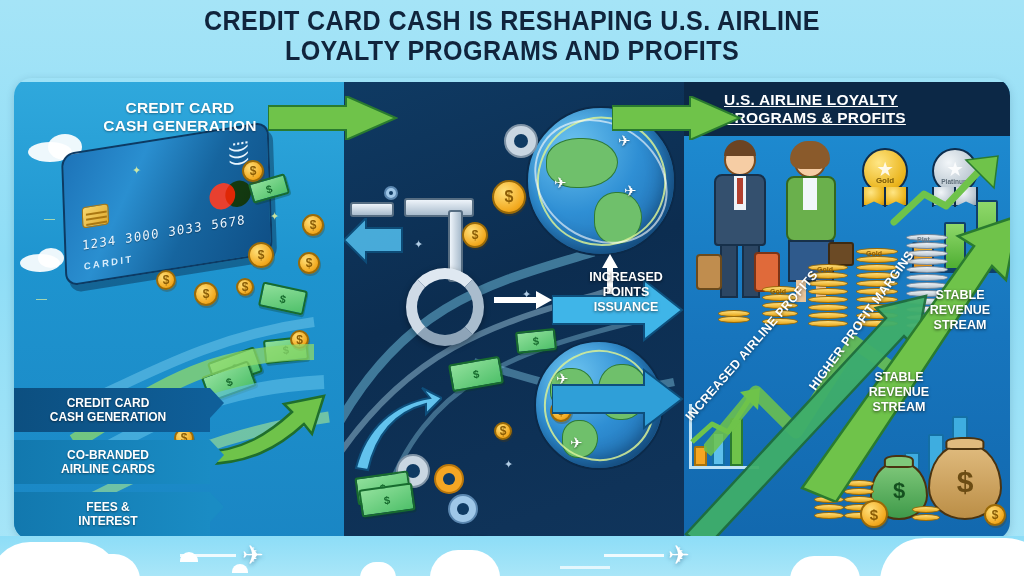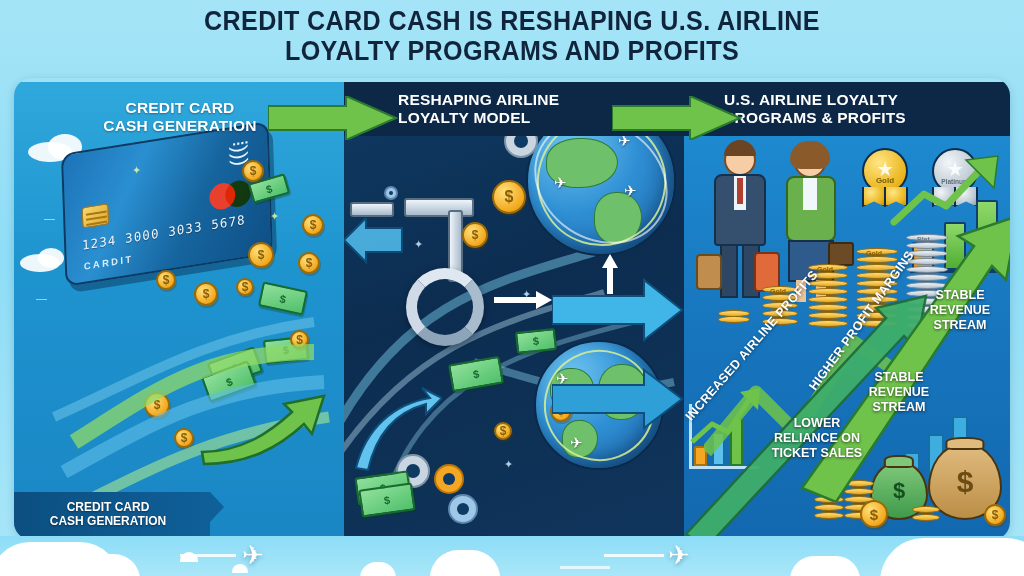--- a/index.html
+++ b/index.html
@@ -42,21 +42,21 @@
 
   
   .hdr {
     position:absolute; top:0; left:0; width:100%;
     color:#fff; font-weight:800; font-size:15.5px; line-height:18px;
     letter-spacing:.2px; text-transform:uppercase; z-index:20;
     padding:9px 8px 9px 0;
   }
   .p-left  .hdr { text-align:center; padding-left:10px; text-shadow:0 1px 2px rgba(0,0,0,.35); }
   .p-mid   .hdr { background:#0c2846; padding-left:54px; }
-  .p-right .hdr { background:#0c2846; padding-left:40px; }
+  .p-right .hdr { background:#0c2846; padding-left:40px;text-decoration:underline; }
 
   
   .conn { position:absolute; z-index:30; top:18px; }
 
   
   .credit-card {
     position:absolute; left:48px; top:56px; width:210px; height:132px;
     border-radius:13px;
     background:linear-gradient(118deg,#1d73b8 0%,#2a8fd0 32%,#16659f 62%,#0f4f86 100%);
     border:2.5px solid #0d3a63;
@@ -249,29 +249,33 @@
     <span class="sparkle" style="left:118px;top:82px;">✦</span>
     <span class="sparkle" style="left:30px;top:130px;">―</span>
     <span class="sparkle" style="left:22px;top:210px;">―</span>
     <span class="sparkle" style="left:256px;top:128px;">✦</span>
 
     <div class="chips">
       <div class="chip d">
         <span>Credit Card</span><br>
         <span>Cash Generation</span>
       </div>
+      <div class="chip l">
+        <span>Co-Branded</span><br>
+        <span>Airline Cards</span>
+      </div>
+      <div class="chip l">
+        <span>Fees &amp;</span><br>
+        <span>Interest</span>
+      </div>
     </div>
   </div>
 
   <div class="panel p-mid">
 
-    <div class="hdr">
-      <div>Reshaping Airline</div>
-      <div>Loyalty Model</div>
-    </div>
 
     <svg style="position:absolute;left:0;top:50px;" width="340" height="410">
       <path d="M-10,300 C60,170 150,150 250,120" stroke="#7fd4f2" stroke-width="9" fill="none" opacity=".45"></path>
       <path d="M-10,330 C70,210 160,190 260,160" stroke="#bfe9fa" stroke-width="6" fill="none" opacity=".4"></path>
       <path d="M40,370 C80,250 170,220 290,190" stroke="#9fe0f6" stroke-width="5" fill="none" opacity=".35"></path>
       <path d="M130,230 C200,250 240,270 330,250" stroke="#8fd9f4" stroke-width="8" fill="none" opacity=".4"></path>
     </svg>
 
     <div class="globe" style="left:182px;top:24px;width:150px;height:150px;">
       <div class="land" style="left:18px;top:30px;width:72px;height:50px;"></div>
@@ -328,20 +332,25 @@
     <svg style="position:absolute;left:8px;top:302px;z-index:8;" width="90" height="90">
       <path d="M4,84 C14,44 42,20 78,14 L70,4 L90,14 L74,30 L74,20 C44,28 24,50 16,86 Z" fill="#62c3ee" stroke="#0e4f7c" stroke-width="2"></path>
     </svg>
     <svg style="position:absolute;left:150px;top:208px;z-index:13;" width="60" height="20">
       <path d="M0,7 L42,7 L42,1 L58,10 L42,19 L42,13 L0,13 Z" fill="#ffffff"></path>
     </svg>
     <svg style="position:absolute;left:258px;top:172px;z-index:13;" width="16" height="40">
       <path d="M8,0 L16,14 L11,14 L11,40 L5,40 L5,14 L0,14 Z" fill="#ffffff"></path>
     </svg>
 
+    <div class="mid-note" style="left:232px;top:188px;width:100px;text-align:center;">
+      <div>Increased</div>
+      <div>Points</div>
+      <div>Issuance</div>
+    </div>
     <div class="mid-note" style="left:26px;top:452px;width:160px;text-align:center;">
       <div>Reshaping</div>
 
     </div>
   </div>
 
   <div class="panel p-right">
 
     <div class="hdr">
       <div>U.S. Airline Loyalty</div>
@@ -505,25 +514,20 @@
 
     <div class="rlabel" style="left:230px;top:206px;width:92px;text-align:center;">
       <div>Stable</div>
       <div>Revenue</div>
       <div>Stream</div>
     </div>
     <div class="rlabel" style="left:168px;top:288px;width:94px;text-align:center;">
       <div>Stable</div>
       <div>Revenue</div>
       <div>Stream</div>
-    </div>
-    <div class="rlabel" style="left:78px;top:334px;width:110px;text-align:center;">
-      <div>Lower</div>
-      <div>Reliance On</div>
-      <div>Ticket Sales</div>
     </div>
 
     <div class="diag" style="left:4px;top:330px;transform:rotate(-49deg);transform-origin:left center;">Increased Airline Profits</div>
     <div class="diag" style="left:128px;top:300px;transform:rotate(-54deg);transform-origin:left center;">Higher Profit Margins</div>
   </div>
 
   <svg class="conn" style="left:254px;" width="130" height="44">
     <path d="M0,10 L78,10 L78,0 L128,22 L78,44 L78,34 L0,34 Z" fill="#6fc34a" stroke="#2a7b2f" stroke-width="2"></path>
   </svg>
   <svg class="conn" style="left:598px;" width="130" height="44">

